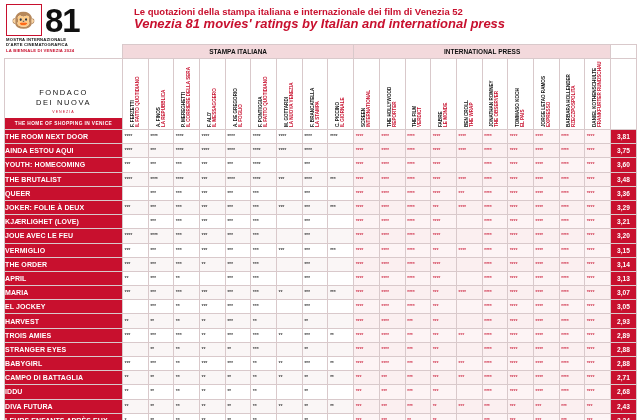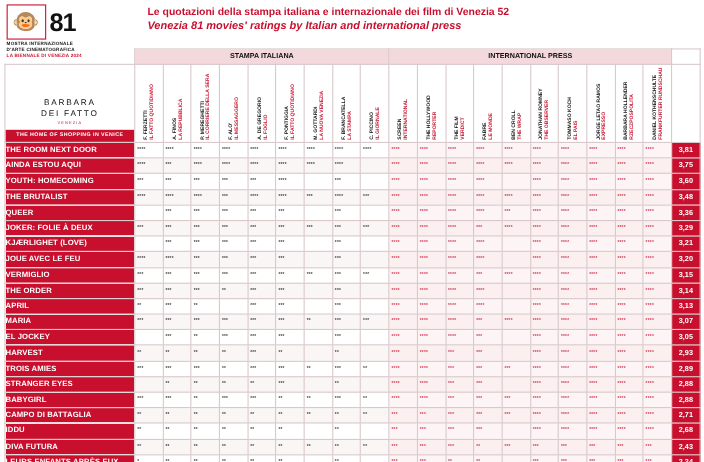--- a/index.html
+++ b/index.html
@@ -10,26 +10,26 @@
     overflow:hidden;
   }
   .page{position:relative;width:640px;height:420px;}
 
   
   .header{display:flex;align-items:flex-start;padding:4px 6px 2px 6px;height:44px;box-sizing:border-box;}
   .logo-block{width:118px;flex:0 0 118px;}
   .logo-top{display:flex;align-items:center;gap:3px;}
   .lion-box{width:34px;height:30px;border:1px solid #c8102e;display:flex;align-items:center;justify-content:center;}
   .lion{font-size:20px;line-height:1;color:#c8102e;}
-  .eighty-one{font-family:"Liberation Sans",sans-serif;font-weight:bold;font-size:23px;line-height:25px;color:#111;letter-spacing:-1px;}
+  .eighty-one{font-family:"Liberation Sans",sans-serif;font-weight:bold;font-size:33px;line-height:25px;color:#111;letter-spacing:-1px;}
   .logo-sub{font-size:4.2px;line-height:5.4px;font-weight:bold;color:#111;letter-spacing:.2px;margin-top:1px;}
   .logo-sub .red{color:#c8102e;}
   .titles{padding-left:10px;padding-top:2px;}
   .t-it{color:#c8102e;font-weight:bold;font-size:9.5px;line-height:12px;}
-  .t-en{color:#c8102e;font-weight:bold;font-style:italic;font-size:10px;line-height:12px;}
+  .t-en{color:#c8102e;font-weight:bold;font-style:italic;font-size:13px;line-height:12px;}
 
   
   table.grid{border-collapse:collapse;table-layout:fixed;width:632px;margin:0 4px;}
   table.grid td,table.grid th{border:1px solid #d9c9cb;padding:0;}
 
   .group-row td{height:13px;font-size:6.5px;font-weight:bold;text-align:center;color:#111;}
   .grp-empty{border:none !important;}
   .grp-it{background:#f3d9dc;}
   .grp-int{background:#f3d9dc;}
   .grp-blank{background:#ffffff;border-left:1px solid #d9c9cb;border-right:1px solid #d9c9cb;}
@@ -130,22 +130,22 @@
     <tbody>
       <tr class="group-row">
           <td class="grp-empty"></td>
           <td class="grp-it" colspan="9">STAMPA ITALIANA</td>
           <td class="grp-int" colspan="10">INTERNATIONAL PRESS</td>
           <td class="grp-blank"></td>
         </tr>
       <tr class="head-row">
           <td class="logo-cell" rowspan="1">
             <div class="fondaco">
-              <div class="f1">BARBARA</div>
-              <div class="f2">DEI FATTO</div>
+              <div class="f1">FONDACO</div>
+              <div class="f2">DEI NUOVA</div>
               <div class="f3">VENEZIA</div>
             </div>
             <div class="shop-bar">THE HOME OF SHOPPING IN VENICE</div>
           </td>
           <td class="head-it">
             <div class="vert"><span>F. FERZETTI</span><br><span class="l2">IL FATTO QUOTIDIANO</span></div>
           </td>
           <td class="head-it">
             <div class="vert"><span>A. FINOS</span><br><span class="l2">LA REPUBBLICA</span></div>
           </td>

